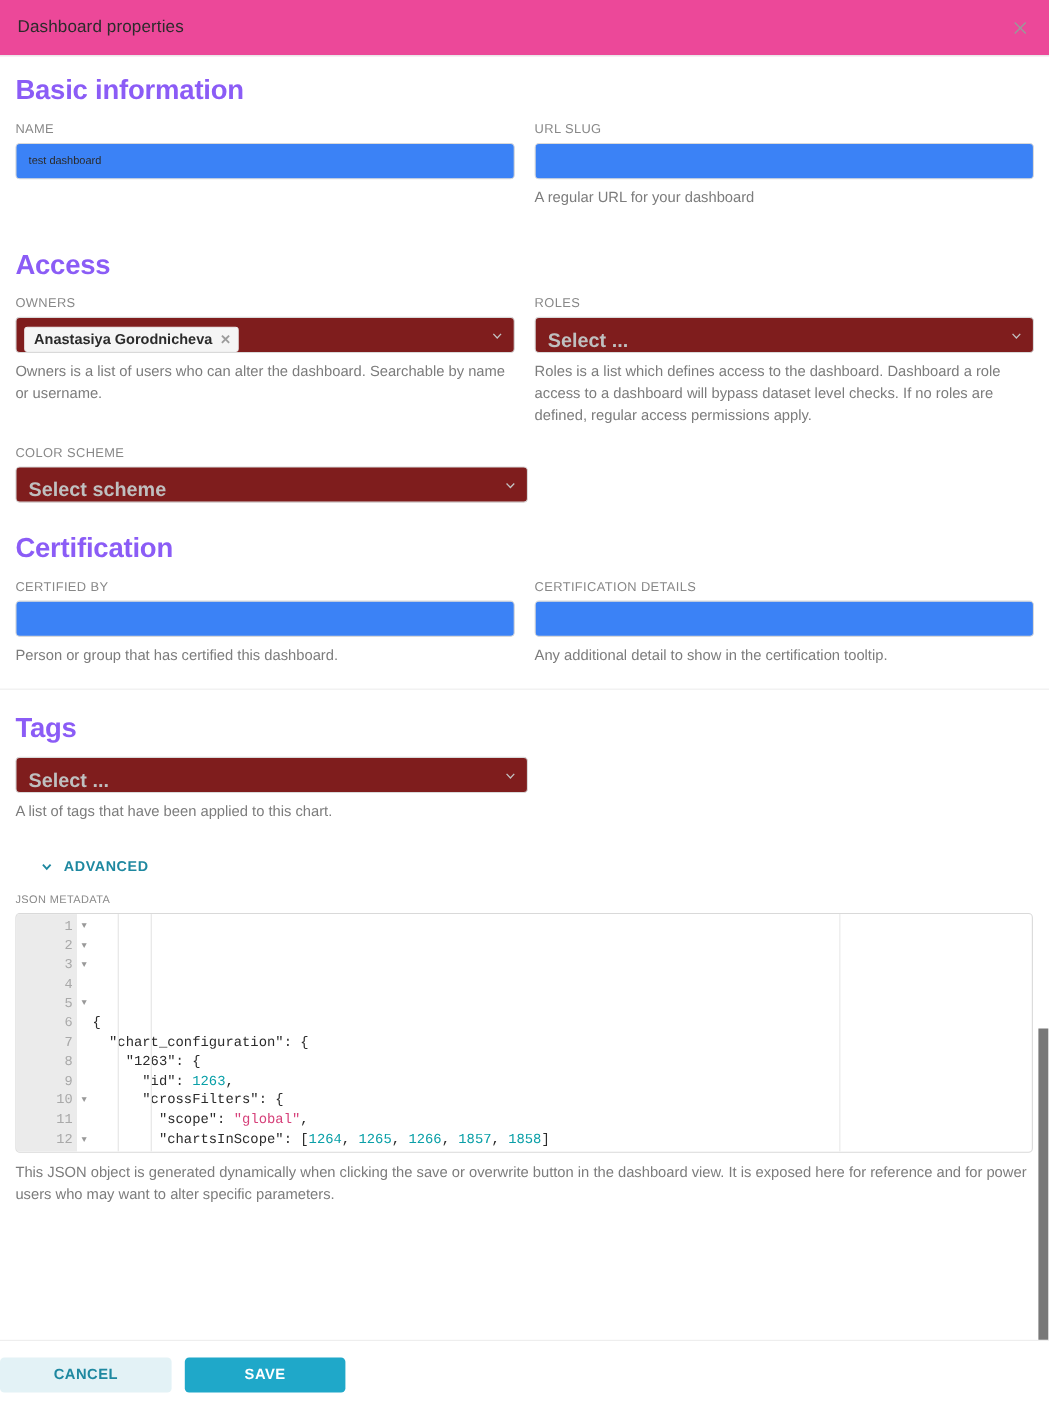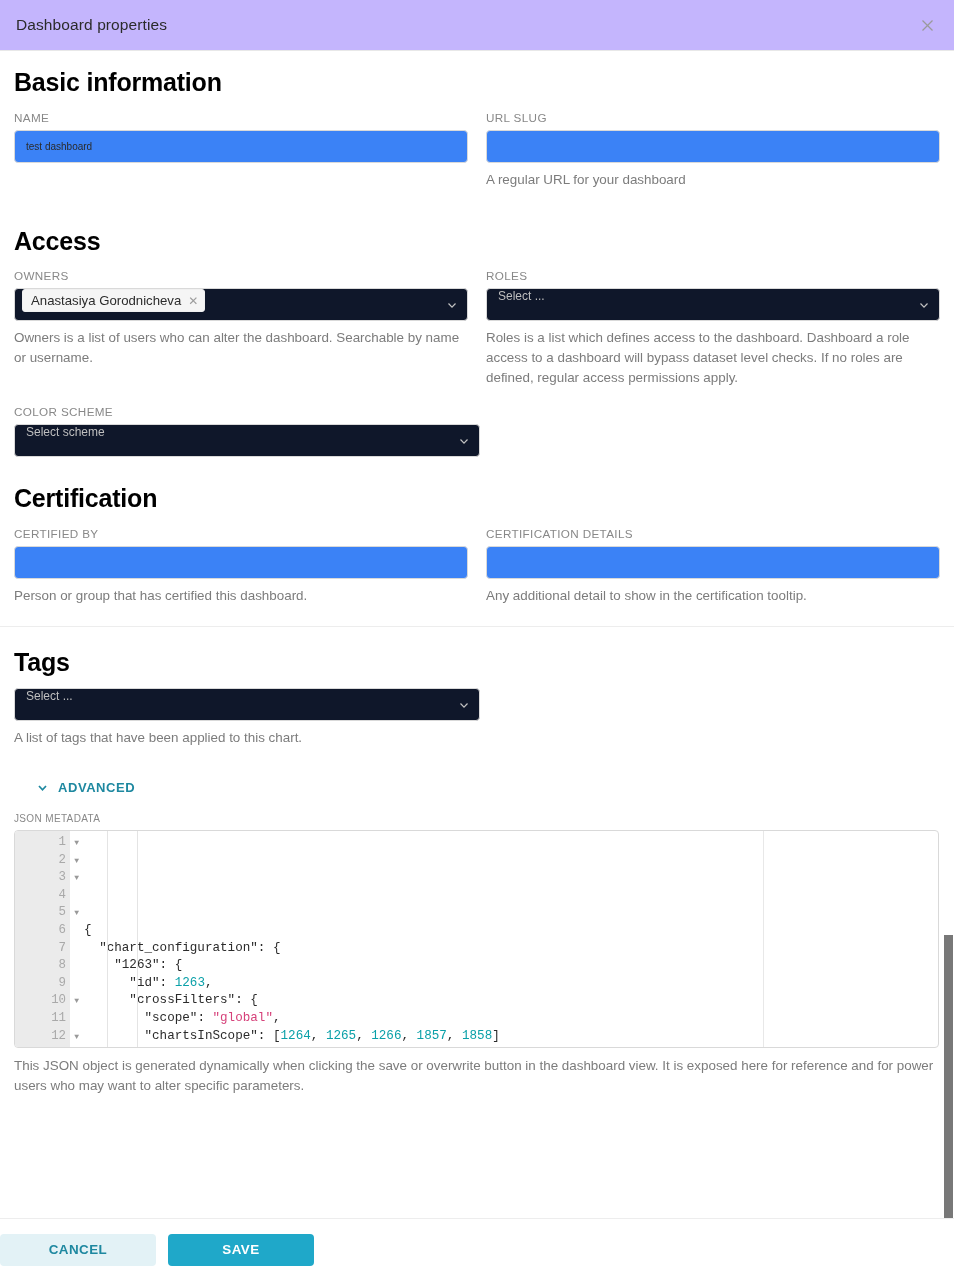--- a/index.html
+++ b/index.html
@@ -16,21 +16,21 @@
     width: 954px; height: 1280px;
     background: #fff;
     display: flex;
     flex-direction: column;
   }
 
   
   .modal-header {
     height: 51px;
     min-height: 51px;
-    background: #c4b5fd;
+    background: #ec4899;
     border-bottom: 1px solid #e8e8e8;
     display: flex;
     align-items: center;
     padding: 0 16px 0 16px;
     position: relative;
   }
   .modal-title {
     font-size: 15.5px;
     color: #2b2b2b;
     font-weight: 400;
@@ -53,21 +53,21 @@
     overflow: hidden;
     position: relative;
     padding: 0 14px;
   }
   .inner { padding-top: 18px; }
 
   h2.section {
     font-size: 25px;
     line-height: 1.1;
     font-weight: 700;
-    color: #000000;
+    color: #8b5cf6;
     margin: 0 0 14px 0;
     letter-spacing: -0.2px;
   }
   h2.section.tags-h { margin-bottom: 12px; }
 
   .row {
     display: flex;
     gap: 18px;
   }
   .col { flex: 1 1 0; min-width: 0; }
@@ -93,29 +93,30 @@
     font-family: "Liberation Sans", sans-serif;
     outline: none;
   }
   .text-input::placeholder { color: #bfbfbf; }
 
   .select {
     width: 100%;
     height: 33px;
     border: 1px solid #d9d9d9;
     border-radius: 4px;
-    background: #0f172a;
-    position: relative;
-    display: flex;
-    align-items: flex-start;
+    background: #7f1d1d;
+    position: relative;
+    display: flex;
+    align-items: flex-end;
     padding: 0 28px 0 7px;
     cursor: pointer;
+    font-weight: bold;
   }
   .select .ph {
-    font-size: 12px;
+    font-size: 18px;
     color: #bfbfbf;
     padding-left: 4px;
   }
   .select .caret {
     position: absolute;
     right: 9px; top: 50%;
     transform: translateY(-50%);
     color: #c2c2c2;
     display: flex;
   }

